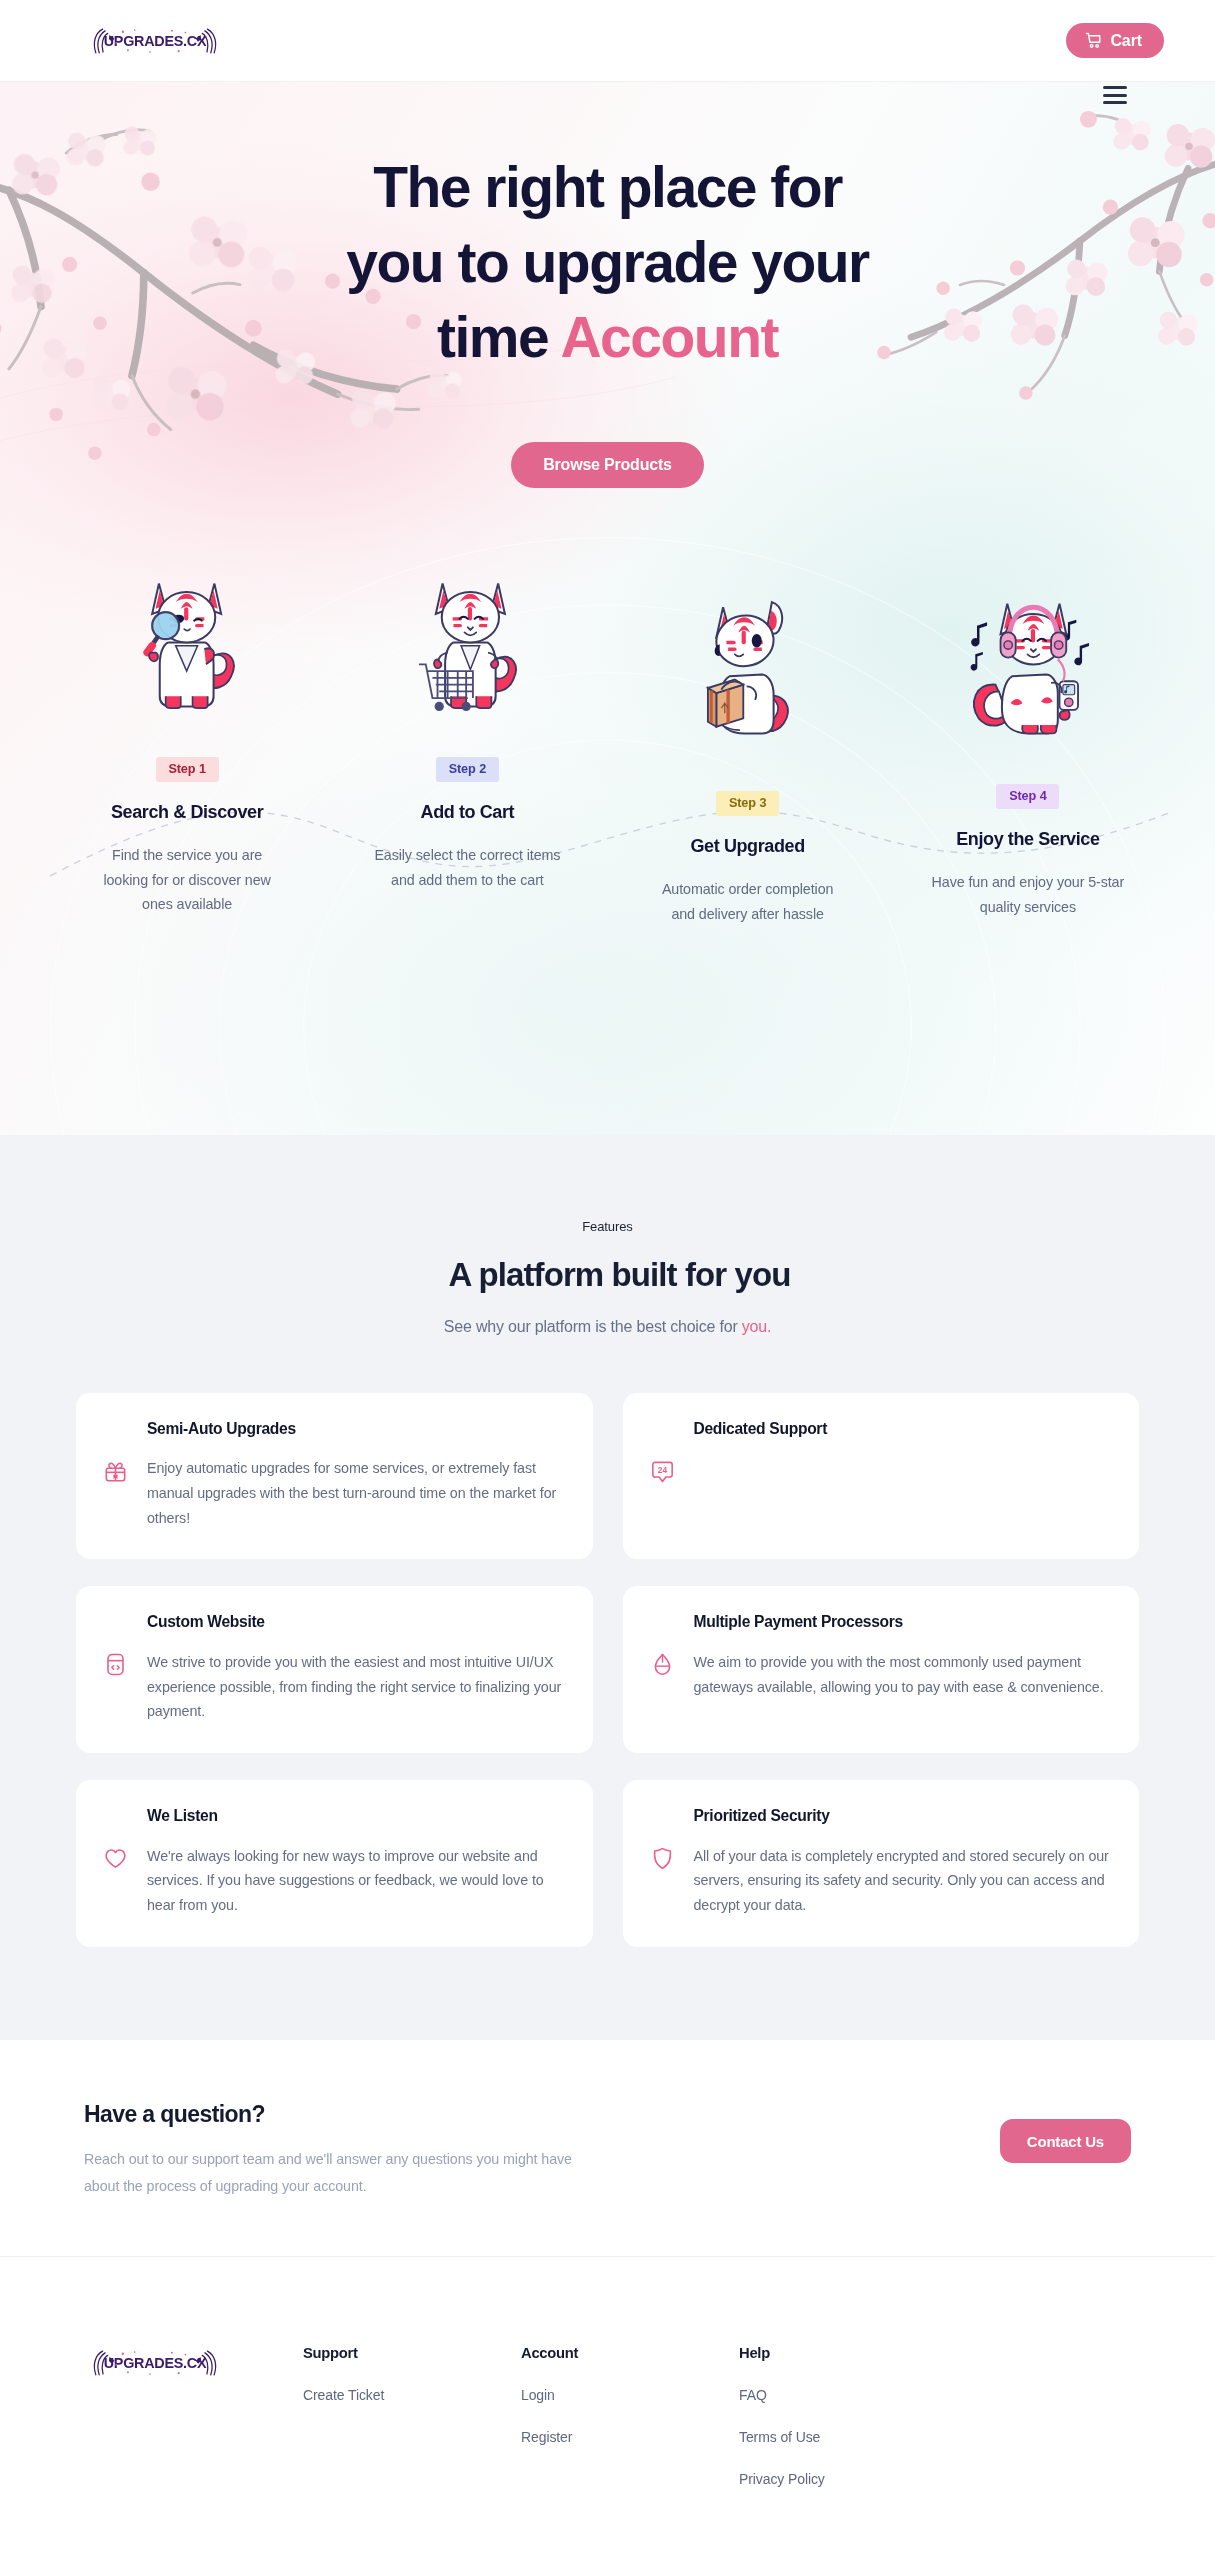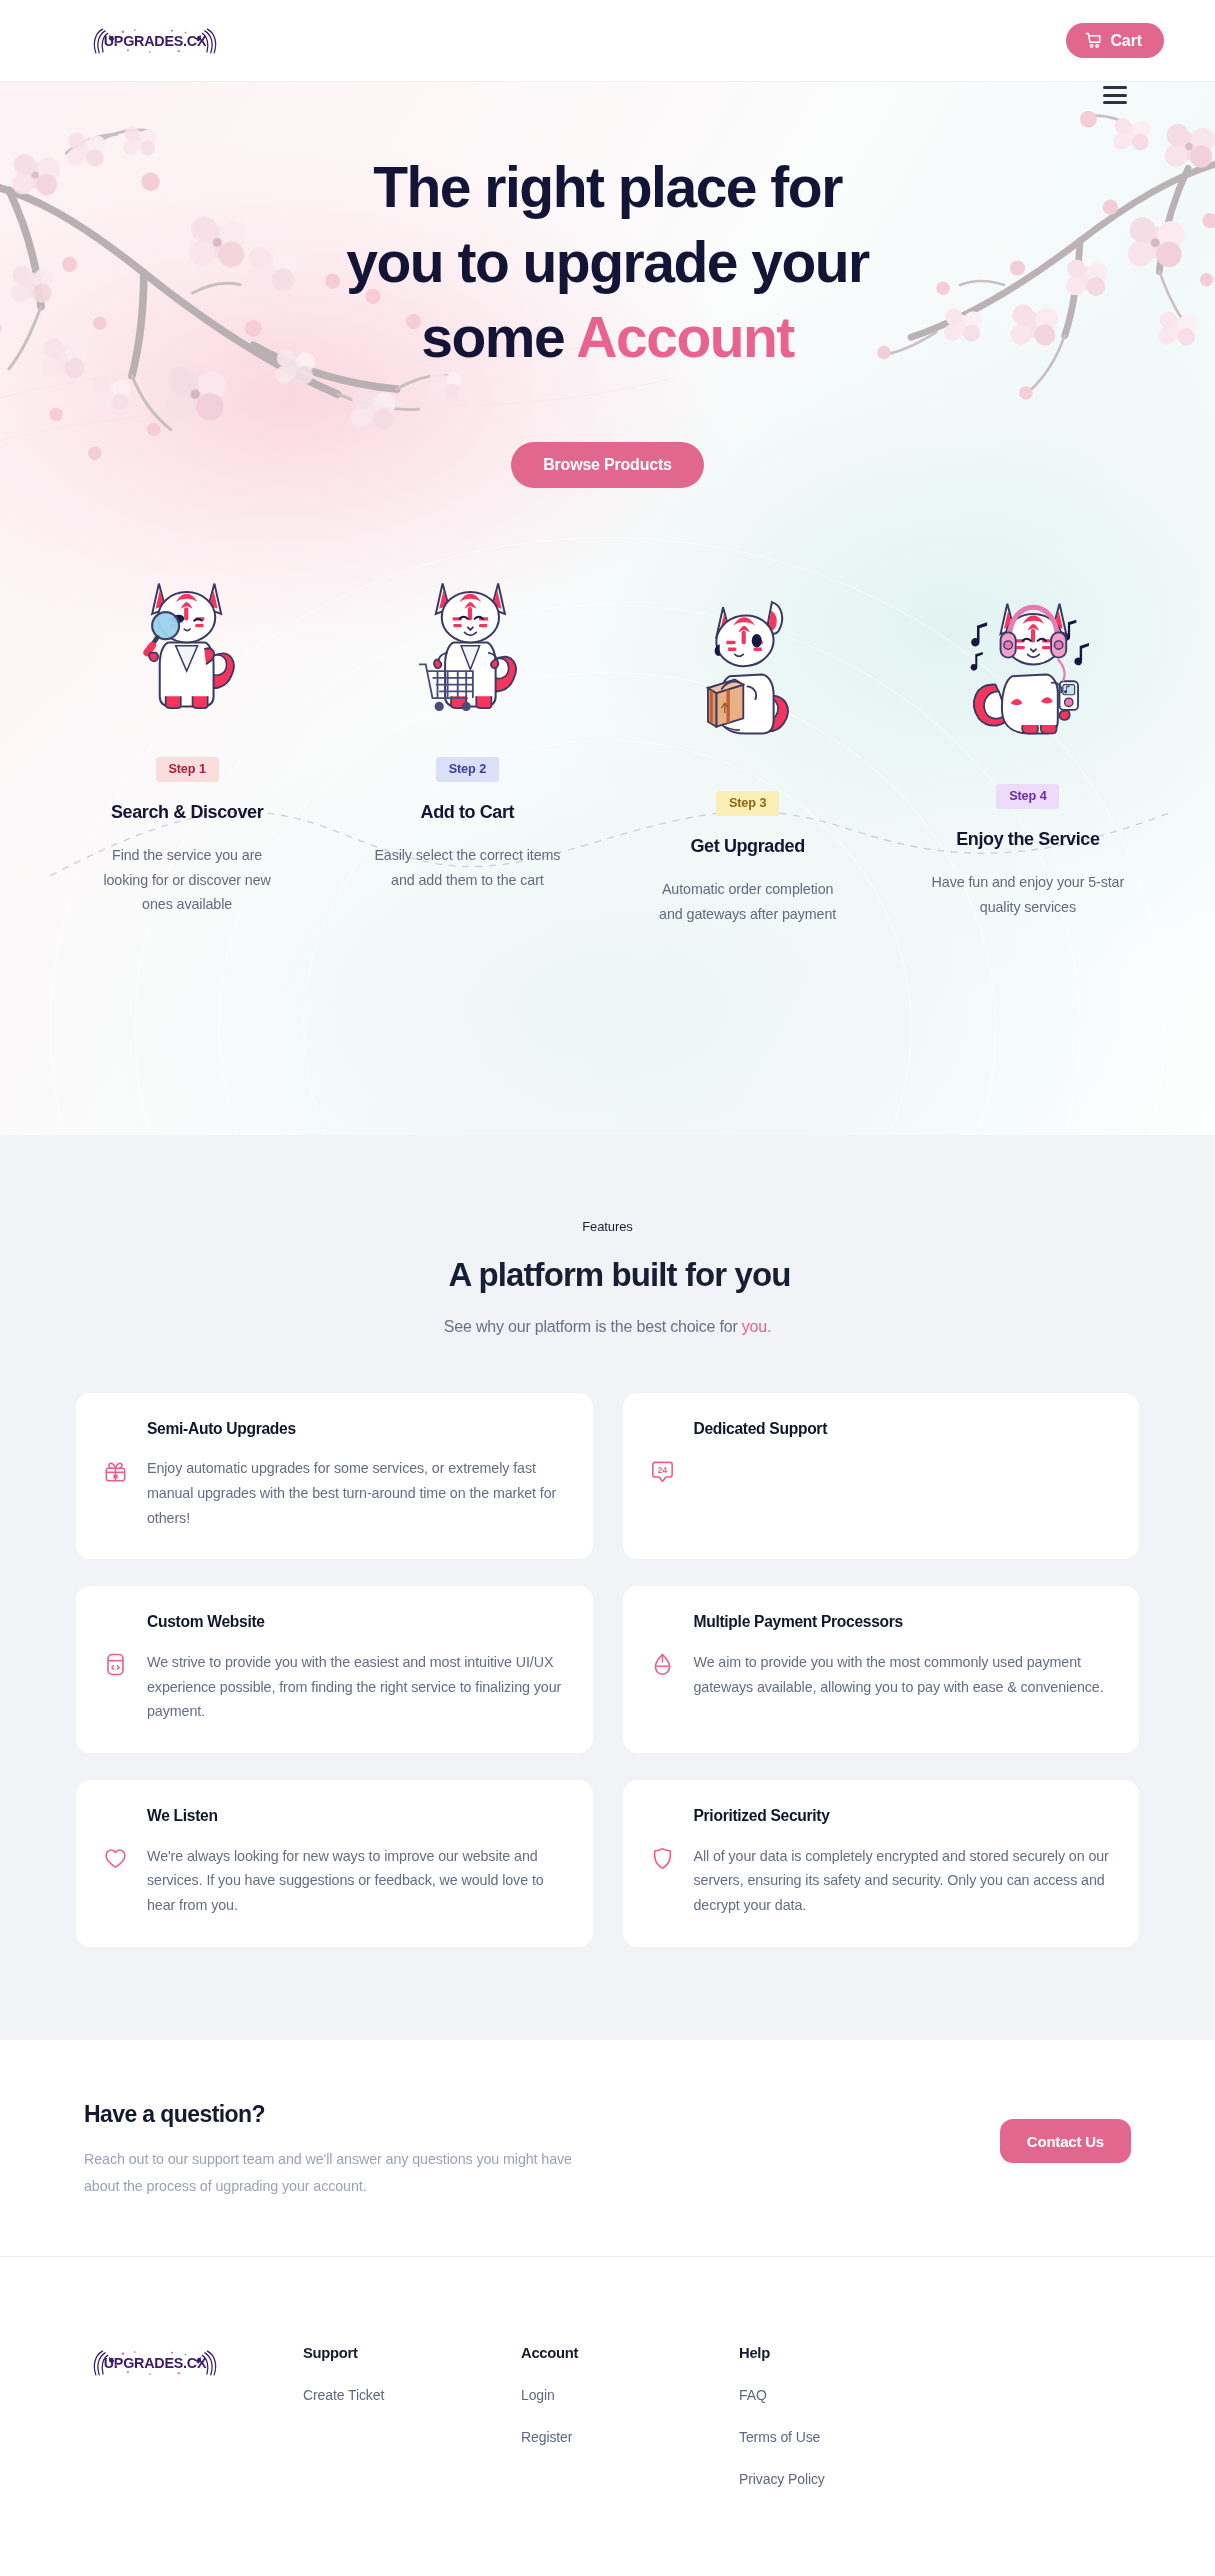--- a/index.html
+++ b/index.html
@@ -552,21 +552,21 @@
         <circle cx="226" cy="348" r="8"></circle>
           <circle cx="440" cy="214" r="8"></circle>
       </g>
     </g>
   </svg>
 
   <div class="hero-inner">
     <h1 class="hero-h1">
       <span>The right place for</span><br>
       <span>you to upgrade your</span><br>
-      <span>some </span><span class="accent">Account</span>
+      <span>time </span><span class="accent">Account</span>
     </h1>
 
     <button class="browse-btn">Browse Products</button>
   </div>
 
   <svg class="dash-arc" viewBox="0 0 1440 180" preserveAspectRatio="none">
     <path d="M60 150 C220 66 300 58 400 98 C520 146 560 154 700 112 C840 70 900 60 1010 96 C1120 132 1220 140 1390 74" fill="none" stroke="#c6cbd6" stroke-width="1.6" stroke-dasharray="7 9" stroke-linecap="round" opacity="0.85"></path>
   </svg>
 
   <div class="steps">
@@ -702,21 +702,21 @@
             <path d="M24 117 L24 155" stroke="#c45c3c" stroke-width="3.5"></path>
             <path d="M36 138 l4 -6 l4 6 M40 132 l0 12" stroke="#8a5a38" stroke-width="1.6" fill="none"></path>
           </g>
 
           <path d="M58 108 C50 104 40 108 36 116" fill="none" stroke="#3a3a63" stroke-width="2.2"></path>
           <path d="M66 112 C74 112 80 120 76 128" fill="none" stroke="#3a3a63" stroke-width="2.2"></path>
         </svg>
       </div>
       <span class="step-badge" style="background:#fbeeb6;color:#8a6a0f;margin-top:39px;">Step 3</span>
       <div class="step-title">Get Upgraded</div>
-      <div class="step-desc">Automatic order completion and gateways after payment</div>
+      <div class="step-desc">Automatic order completion and delivery after hassle</div>
     </div>
 
     <div class="step-col offset">
       <div class="step-art">
         <svg width="135" height="160" viewBox="0 0 160 190">
 
           <g fill="#171744">
             <path d="M20 40 l12 -4 v4 l-9 3 v16 a5 5 0 1 1 -3 -4 z"></path>
             <path d="M128 36 l10 -3 v3.4 l-7.4 2.6 v14 a4.4 4.4 0 1 1 -2.6 -3.6 z"></path>
             <path d="M142 64 l11 -3.4 v3.6 l-8.2 2.8 v15 a4.6 4.6 0 1 1 -2.8 -3.8 z"></path>

